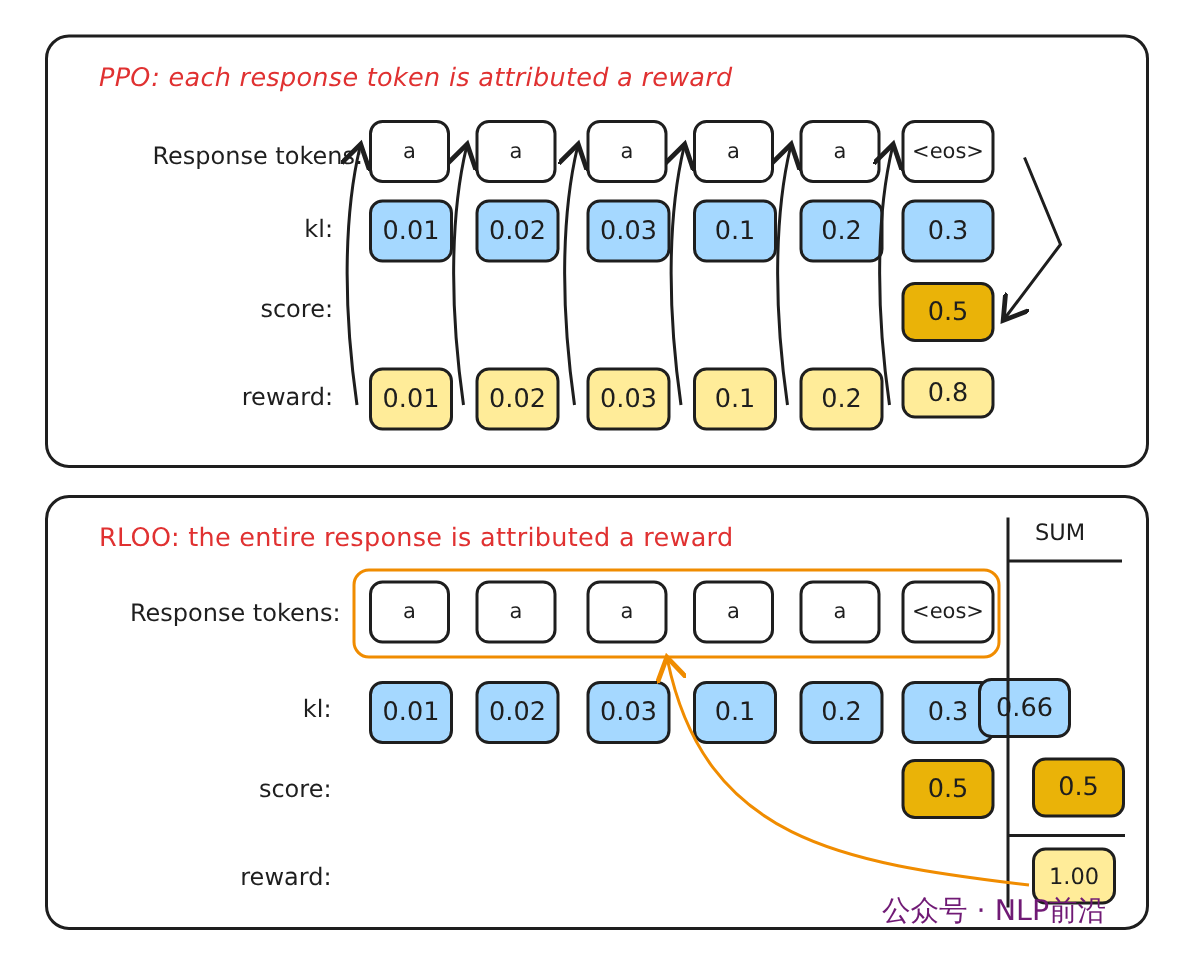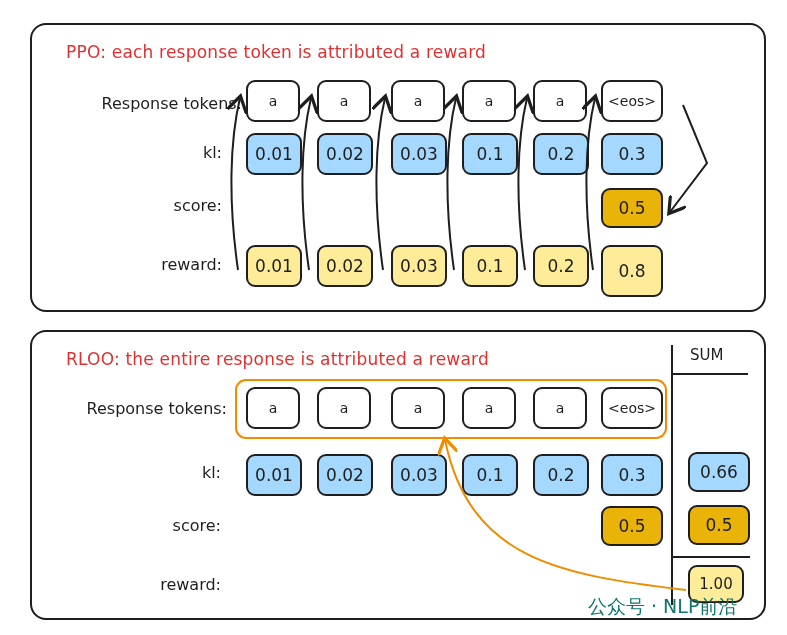--- a/index.html
+++ b/index.html
@@ -9,27 +9,27 @@
   .title { position:absolute; color:#e03131; font-size:17px; white-space:nowrap; letter-spacing:0.2px; }
   .rowlabel { position:absolute; font-size:16px; color:#1e1e1e; text-align:right; white-space:nowrap; }
   .cell { position:absolute; border:2px solid #1e1e1e; border-radius:9px;
           display:flex; align-items:center; justify-content:center;
           font-size:17px; color:#1e1e1e; box-sizing:border-box; }
   .tok { background:#fff; font-size:14px; }
   .kl { background:#a5d8ff; }
   .sc { background:#eab308; }
   .rw { background:#ffec99; }
   svg.overlay { position:absolute; left:0; top:0; }
-  .wm { position:absolute; color:#0f766e; font-size:19px; white-space:nowrap; }
+  .wm { position:absolute; color:#701a75; font-size:19px; white-space:nowrap; }
 </style>
 </head>
 <body>
 
 <div class="panel" style="left:30px;top:23px;width:732px;height:285px;"></div>
-<div class="title" style="left:66px;top:42px;">PPO: each response token is attributed a reward</div>
+<div class="title" style="left:66px;top:42px;font-style:italic;">PPO: each response token is attributed a reward</div>
 <div class="rowlabel" style="right:545px;top:94px;">Response tokens:</div>
 <div class="rowlabel" style="right:565px;top:143px;">kl:</div>
 <div class="rowlabel" style="right:565px;top:196px;">score:</div>
 <div class="rowlabel" style="right:565px;top:255px;">reward:</div>
 
 <div id="ppo-cells">
     <div class="cell tok" style="left: 246px; top: 80px; width: 54px; height: 42px;">a</div>
     <div class="cell kl" style="left: 246px; top: 133px; width: 56px; height: 42px;">0.01</div>
     <div class="cell rw" style="left: 246px; top: 245px; width: 56px; height: 42px;">0.01</div>
     <div class="cell tok" style="left: 317px; top: 80px; width: 54px; height: 42px;">a</div>
@@ -39,21 +39,21 @@
     <div class="cell kl" style="left: 391px; top: 133px; width: 56px; height: 42px;">0.03</div>
     <div class="cell rw" style="left: 391px; top: 245px; width: 56px; height: 42px;">0.03</div>
     <div class="cell tok" style="left: 462px; top: 80px; width: 54px; height: 42px;">a</div>
     <div class="cell kl" style="left: 462px; top: 133px; width: 56px; height: 42px;">0.1</div>
     <div class="cell rw" style="left: 462px; top: 245px; width: 56px; height: 42px;">0.1</div>
     <div class="cell tok" style="left: 533px; top: 80px; width: 54px; height: 42px;">a</div>
     <div class="cell kl" style="left: 533px; top: 133px; width: 56px; height: 42px;">0.2</div>
     <div class="cell rw" style="left: 533px; top: 245px; width: 56px; height: 42px;">0.2</div>
     <div class="cell tok" style="left: 601px; top: 80px; width: 62px; height: 42px;">&lt;eos&gt;</div>
     <div class="cell kl" style="left: 601px; top: 133px; width: 62px; height: 42px;">0.3</div>
-    <div class="cell rw" style="left: 601px; top: 245px; width: 62px; height: 52px;">0.8</div>
+    <div class="cell rw" style="left: 601px; top: 245px; width: 62px; height: 34px;">0.8</div>
   </div>
 <div class="cell sc" style="left:601px;top:188px;width:62px;height:40px;">0.5</div>
 
 <div class="panel" style="left:30px;top:330px;width:732px;height:286px;"></div>
 <div class="title" style="left:66px;top:349px;">RLOO: the entire response is attributed a reward</div>
 <div class="rowlabel" style="right:560px;top:399px;">Response tokens:</div>
 <div class="rowlabel" style="right:566px;top:463px;">kl:</div>
 <div class="rowlabel" style="right:566px;top:516px;">score:</div>
 <div class="rowlabel" style="right:566px;top:575px;">reward:</div>
 <div id="rloo-cells">
@@ -66,21 +66,21 @@
     <div class="cell tok" style="left: 462px; top: 387px; width: 54px; height: 42px;">a</div>
     <div class="cell kl" style="left: 462px; top: 454px; width: 56px; height: 42px;">0.1</div>
     <div class="cell tok" style="left: 533px; top: 387px; width: 54px; height: 42px;">a</div>
     <div class="cell kl" style="left: 533px; top: 454px; width: 56px; height: 42px;">0.2</div>
     <div class="cell tok" style="left: 601px; top: 387px; width: 62px; height: 42px;">&lt;eos&gt;</div>
     <div class="cell kl" style="left: 601px; top: 454px; width: 62px; height: 42px;">0.3</div>
   </div>
 <div class="cell sc" style="left:601px;top:506px;width:62px;height:40px;">0.5</div>
 
 <div class="rowlabel" style="left:690px;top:346px;font-size:15px;">SUM</div>
-<div class="cell kl" style="left:688px;top:452px;width:62px;height:40px;">0.66</div>
+<div class="cell kl" style="left:652px;top:452px;width:62px;height:40px;">0.66</div>
 <div class="cell sc" style="left:688px;top:505px;width:62px;height:40px;">0.5</div>
 <div class="cell rw" style="left:688px;top:565px;width:56px;height:38px;font-size:15px;">1.00</div>
 
 <svg class="overlay" width="787" height="635">
   <defs>
     <marker id="ah" markerWidth="10" markerHeight="10" refX="7" refY="5" orient="auto">
       <path d="M0,0 L8,5 L0,10" fill="none" stroke="#1e1e1e" stroke-width="1.6"></path>
     </marker>
     <marker id="aho" markerWidth="10" markerHeight="10" refX="7" refY="5" orient="auto">
       <path d="M0,0 L8,5 L0,10" fill="none" stroke="#f08c00" stroke-width="1.6"></path>

